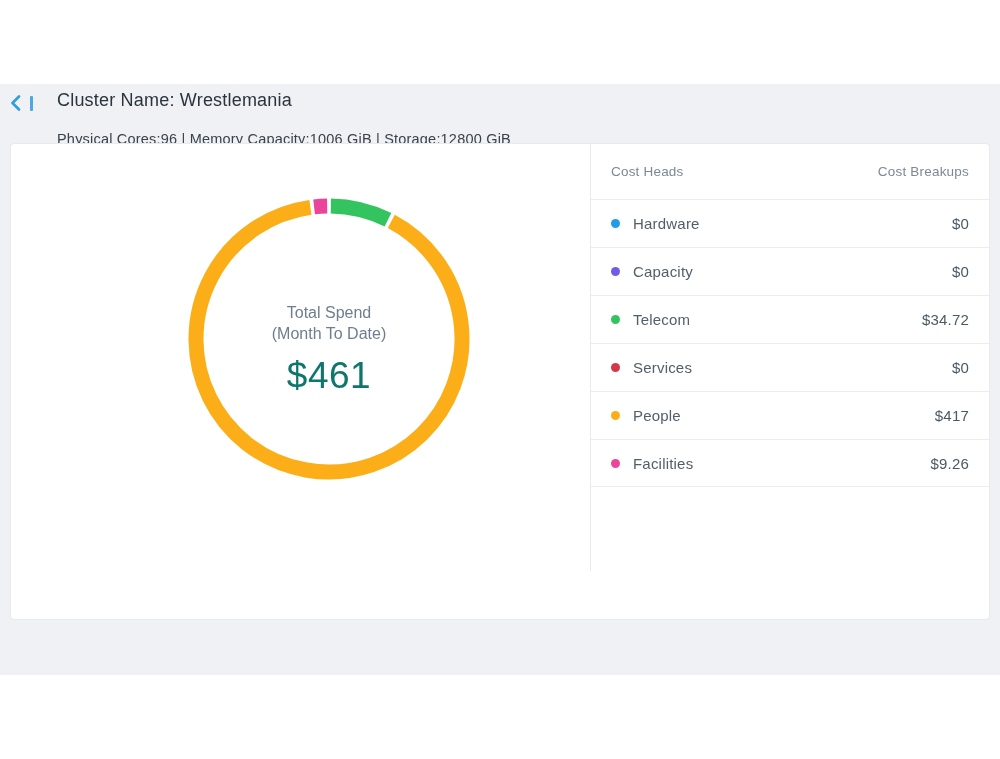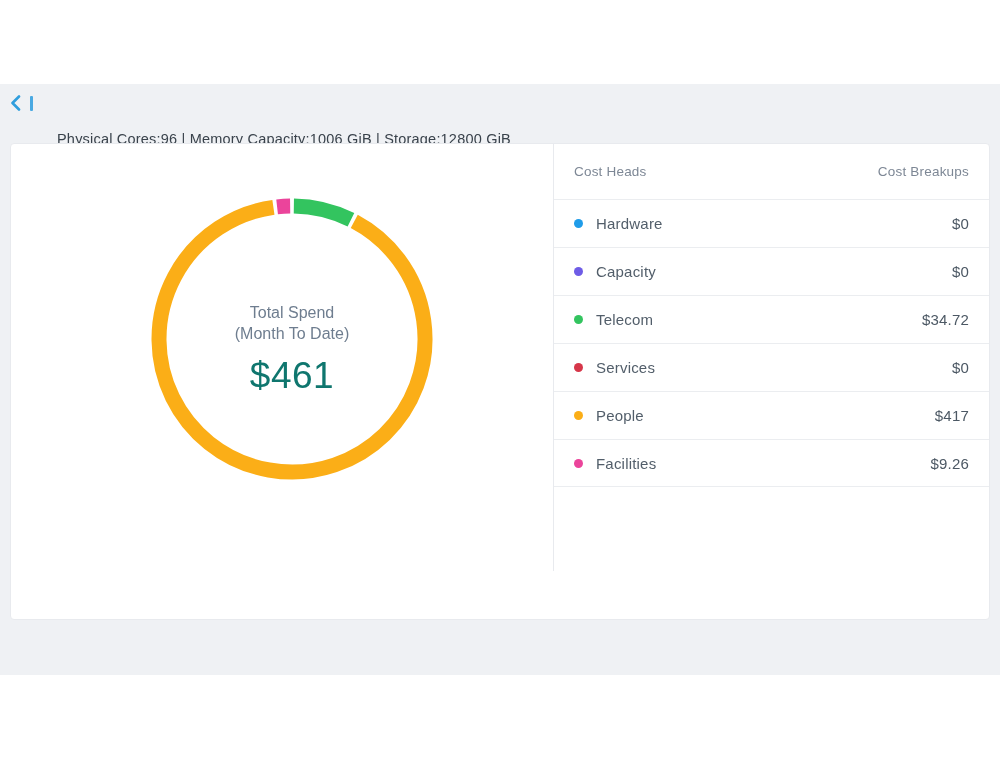--- a/index.html
+++ b/index.html
@@ -25,21 +25,21 @@
     position:absolute; left:10px; top:59px; width:980px; height:477px;
     background:#ffffff; border:1px solid #e8eaee; border-radius:4px;
   }
   .card-title-band {
     height:48px; display:flex; align-items:center; padding-left:20px;
     border-bottom:1px solid #e8eaee;
   }
   .card-title { font-size:15px; font-weight:700; color:#23282d; letter-spacing:.2px; }
   .card-body { display:flex; height:427px; }
   
-  .chart-panel { position:relative; width:542px; height:100%; }
+  .chart-panel { position:relative; width:542px; height:100%;margin-left:37px; }
   .donut-svg { position:absolute; left:131px; top:45px; }
   .donut-center {
     position:absolute; left:131px; top:158px; width:300px; text-align:center;
   }
   .donut-label { font-size:16px; color:#6e7d8f; line-height:21px; }
   .donut-value { font-size:37px; font-weight:400; color:#0f766e; margin-top:11px; letter-spacing:.5px; }
   
   .table-panel { flex:1; border-left:1px solid #e8eaee; }
   .table-header {
     height:55px; display:flex; align-items:center; justify-content:space-between;
@@ -59,20 +59,21 @@
 
 <div class="app">
 
   <div class="cluster-header">
     <div class="back-group">
       <svg width="11" height="16" viewBox="0 0 11 16">
         <path d="M9 1.5 L2.5 8 L9 14.5" stroke="#2f9edd" stroke-width="2.6" fill="none" stroke-linecap="round" stroke-linejoin="round"></path>
       </svg>
       <div class="back-bar"></div>
     </div>
+    <div class="cluster-title">Cluster Name: Wrestlemania</div>
     <div class="cluster-subtitle">Physical Cores:96 | Memory Capacity:1006 GiB | Storage:12800 GiB</div>
   </div>
 
   <div class="card">
     <div class="card-body">
 
       <div class="chart-panel">
         <svg class="donut-svg" id="donut" width="300" height="300" viewBox="0 0 300 300">
             <path d="M 151.85696998510633 17.01296430676254 A 133 133 0 0 1 208.9584505123595 30.78212754296588" fill="none" stroke="#33c45f" stroke-width="15"></path>
             <path d="M 212.26422186339855 32.474825353265345 A 133 133 0 1 1 131.41745607884806 18.304559450911654" fill="none" stroke="#fbae17" stroke-width="15"></path>

